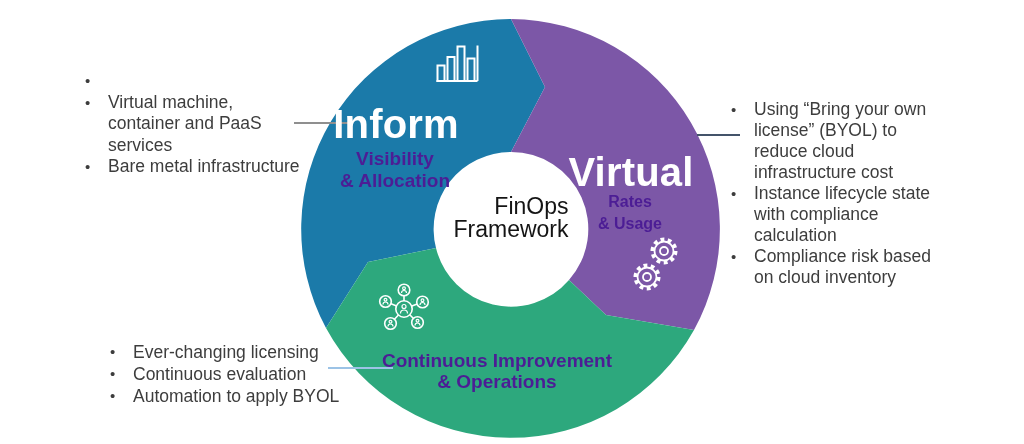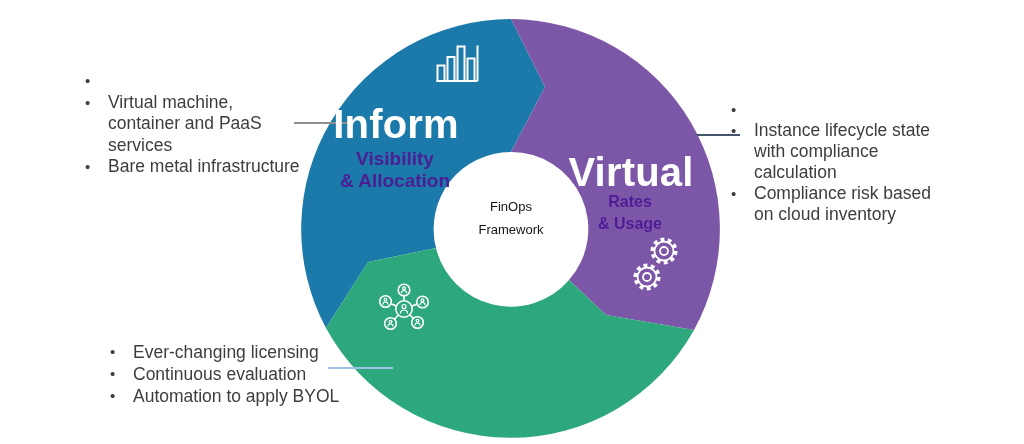--- a/index.html
+++ b/index.html
@@ -13,21 +13,21 @@
     color:#ffffff;font-size:40px;font-weight:700;white-space:nowrap;letter-spacing:.2px;
   }
   .seg-sub{
     position:absolute;transform:translate(-50%,-50%);
     color:#4c1d95;font-size:19px;font-weight:600;line-height:22px;text-align:center;white-space:pre-line;
   }
   .seg-sub.small{font-size:16px;}
   .seg-sub.tight{line-height:20.5px;}
   .center-label{
     position:absolute;transform:translate(-50%,-50%);
-    color:#141414;font-size:13px;font-weight:400;line-height:23px;text-align:center;white-space:pre-line;
+    color:#141414;font-size:23px;font-weight:400;line-height:23px;text-align:right;white-space:pre-line;
   }
   .blist{position:absolute;color:#3d3d3d;font-size:17.5px;line-height:21.5px;}
   .blist .row{display:flex;align-items:flex-start;}
   .blist .dot{width:23px;flex:none;font-size:15px;}
   .blist .txt{white-space:pre-line;}
 </style>
 </head>
 <body>
 
 <div id="stage">
@@ -91,20 +91,22 @@
   </svg>
 
   <div class="seg-title" style="left:396px;top:124px;">Inform</div>
   <div class="seg-sub" style="left:395px;top:170px;">Visibility
 &amp; Allocation</div>
 
   <div class="seg-title" style="left:631px;top:172px;">Virtual</div>
   <div class="seg-sub small" style="left:630px;top:213px;">Rates
 &amp; Usage</div>
 
+  <div class="seg-sub tight" style="left:497px;top:371px;">Continuous Improvement
+&amp; Operations</div>
 
   <div class="center-label" style="left:511px;top:218px;">FinOps
 Framework</div>
 
   <div class="blist" style="left:85px;top:70px;width:220px;">
     <div class="row">
       <span class="dot">•</span>
     </div>
     <div class="row">
       <span class="dot">•</span>
@@ -114,20 +116,24 @@
     </div>
     <div class="row">
       <span class="dot">•</span>
       <span class="txt">Bare metal infrastructure</span>
     </div>
   </div>
 
   <div class="blist" style="left:731px;top:99px;width:230px;line-height:21px;">
     <div class="row">
       <span class="dot">•</span>
+      <span class="txt">Using “Bring your own
+license” (BYOL) to
+reduce cloud
+infrastructure cost</span>
     </div>
     <div class="row">
       <span class="dot">•</span>
       <span class="txt">Instance lifecycle state
 with compliance
 calculation</span>
     </div>
     <div class="row">
       <span class="dot">•</span>
       <span class="txt">Compliance risk based

